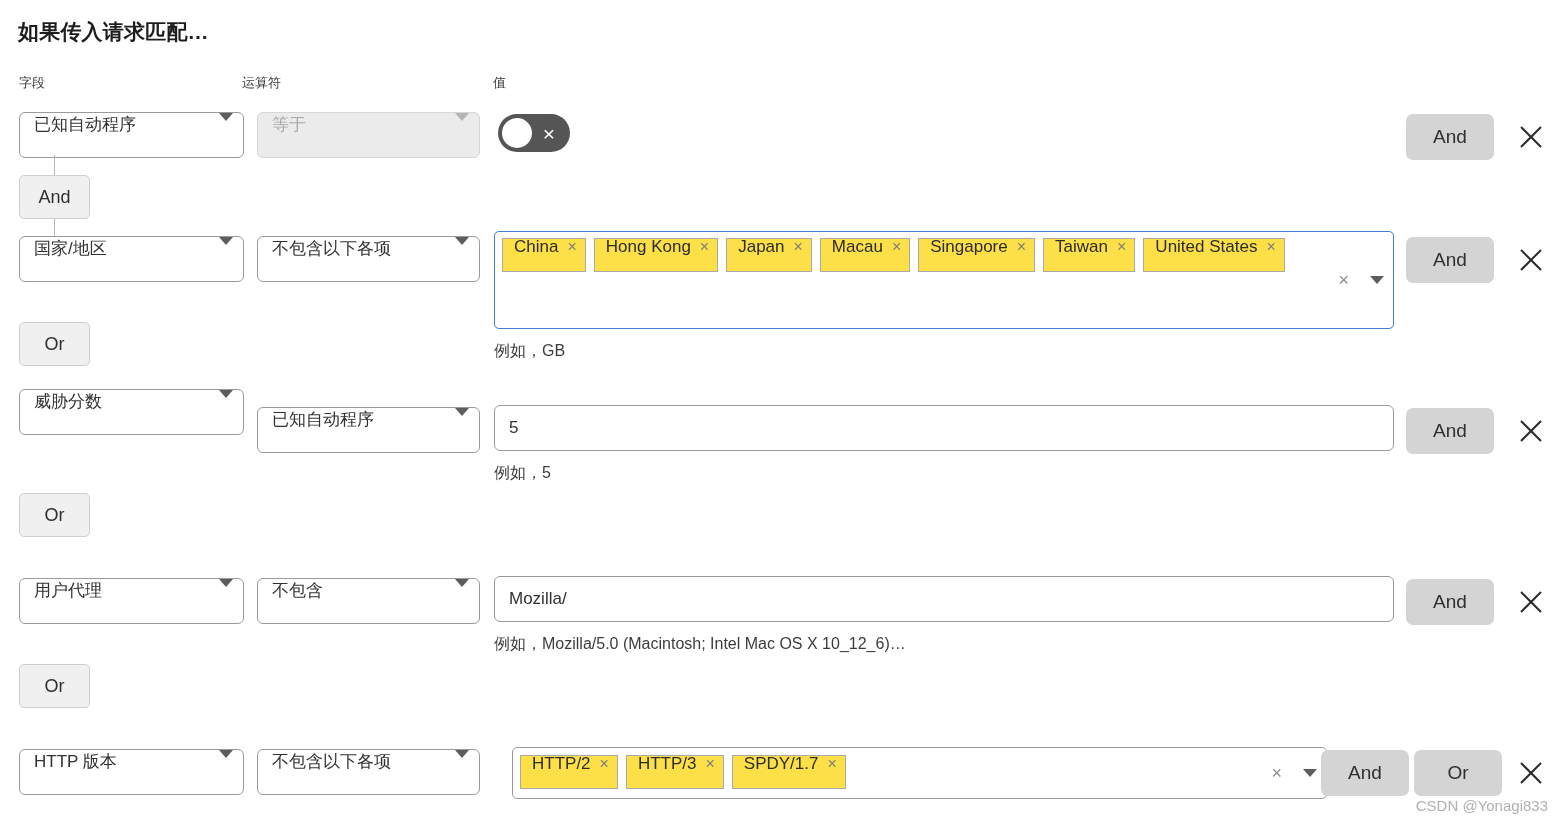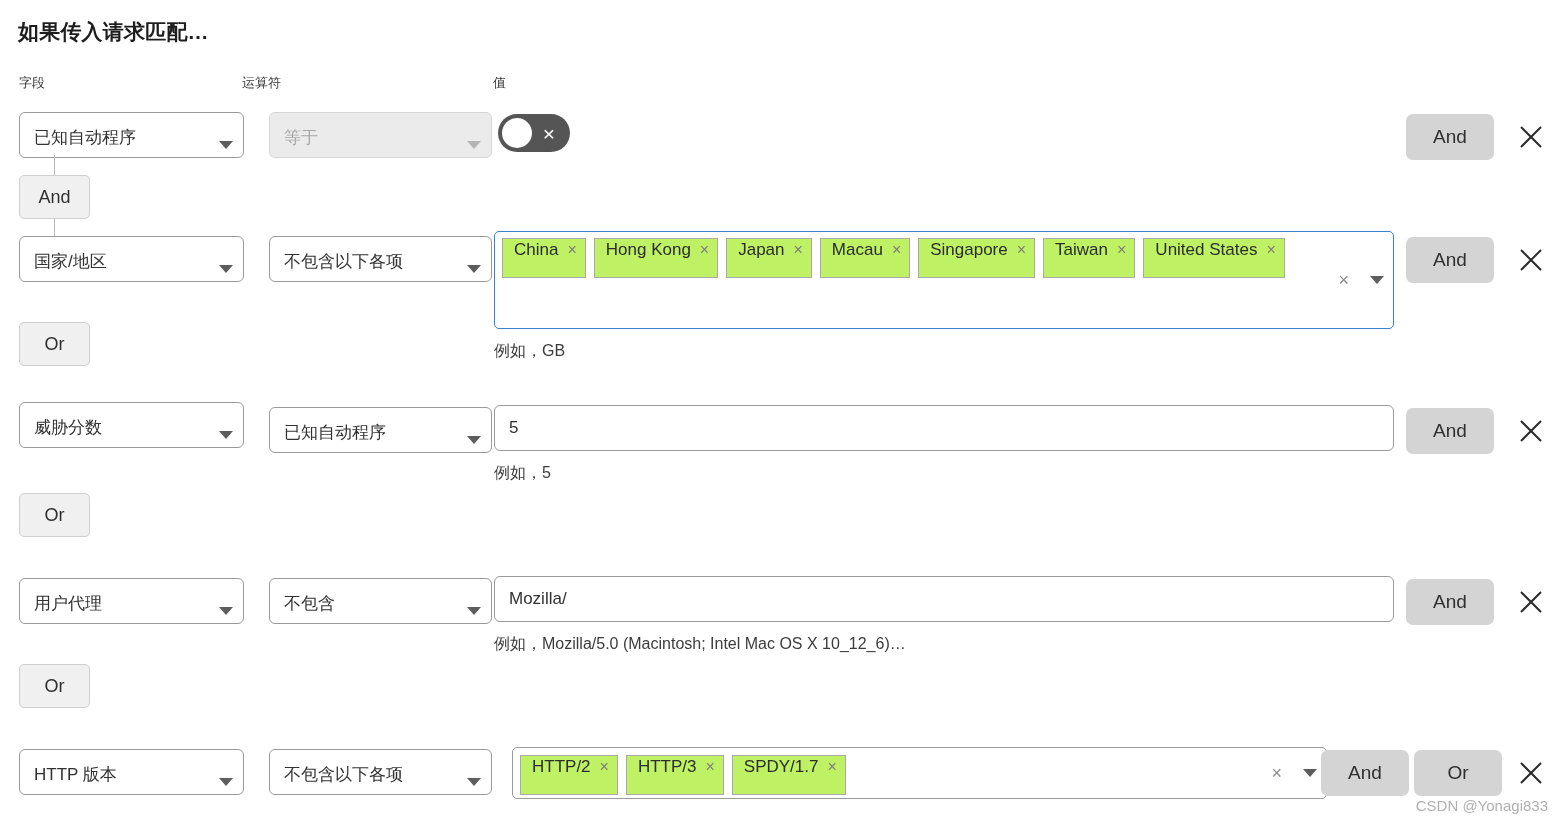--- a/index.html
+++ b/index.html
@@ -27,42 +27,42 @@
   .col-head.o { left: 242px; }
   .col-head.v { left: 493px; }
 
   
   .select {
     position: absolute;
     height: 46px;
     border: 1px solid #9a9a9a;
     border-radius: 6px;
     background: #fff;
-    display: flex; align-items: flex-end;
+    display: flex; align-items: flex-start;
     padding: 0 10px 8px 14px;
     font-size: 17px;
     color: #313131;
   }
   .select .lbl { flex: 1; white-space: nowrap; overflow: hidden; }
   .caret {
     width: 0; height: 0;
     border-left: 7px solid transparent;
     border-right: 7px solid transparent;
     border-top: 8px solid #5d5d5d;
     margin-left: 8px; flex: none;
   }
   .select.disabled {
     background: #ebebeb;
     border-color: #d6d6d6;
     color: #a8a8a8;
   }
   .select.disabled .caret { border-top-color: #b4b4b4; }
 
   .field-sel { left: 19px; width: 225px; }
-  .op-sel    { left: 257px; width: 223px; margin-left: 12px; }
+  .op-sel    { left: 257px; width: 223px; }
 
   .textinput {
     position: absolute;
     height: 46px;
     border: 1px solid #9a9a9a;
     border-radius: 6px;
     background: #fff;
     display: flex; align-items: center;
     padding: 0 14px;
     font-size: 17px;
@@ -75,23 +75,23 @@
     border-radius: 5px;
     background: #fff;
     padding: 6px 64px 6px 7px;
     display: flex; flex-wrap: wrap;
     align-content: flex-start;
     gap: 6px 8px;
   }
   .multiselect.focused { border: 1px solid #3d7fd0; }
   .tag {
     display: inline-flex; align-items: center;
-    background: #bef264;
+    background: #fde047;
     border: 1px solid #a9a9a9;
-    height: 40px;
+    height: 34px;
     padding: 0 8px 16px 11px;
     font-size: 17px;
     color: #2c2c2c;
     white-space: nowrap;
   }
   .tag .x {
     margin-left: 9px;
     font-size: 16px;
     color: #7d7d7d;
     line-height: 1;
@@ -257,21 +257,21 @@
   <div class="andbtn" style="left:1406px; top:237px;">And</div>
   <div class="closex" style="left:1516px; top:245px;">
     <svg width="26" height="26" viewBox="0 0 26 26">
         <line x1="3" y1="3" x2="23" y2="23" stroke="#2b2b2b" stroke-width="2"></line>
         <line x1="23" y1="3" x2="3" y2="23" stroke="#2b2b2b" stroke-width="2"></line>
       </svg>
   </div>
 
   <div class="conn" style="top:322px;">Or</div>
 
-  <div class="select field-sel" style="top:402px;">
+  <div class="select field-sel" style="top:389px;">
     <span class="lbl">威胁分数</span>
     <span class="caret"></span>
   </div>
   <div class="select op-sel" style="top:407px;">
     <span class="lbl">已知自动程序</span>
     <span class="caret"></span>
   </div>
   <div class="textinput" style="left:494px; top:405px; width:900px;">5</div>
   <div class="hint" style="left:494px; top:463px;">例如，5</div>
 

